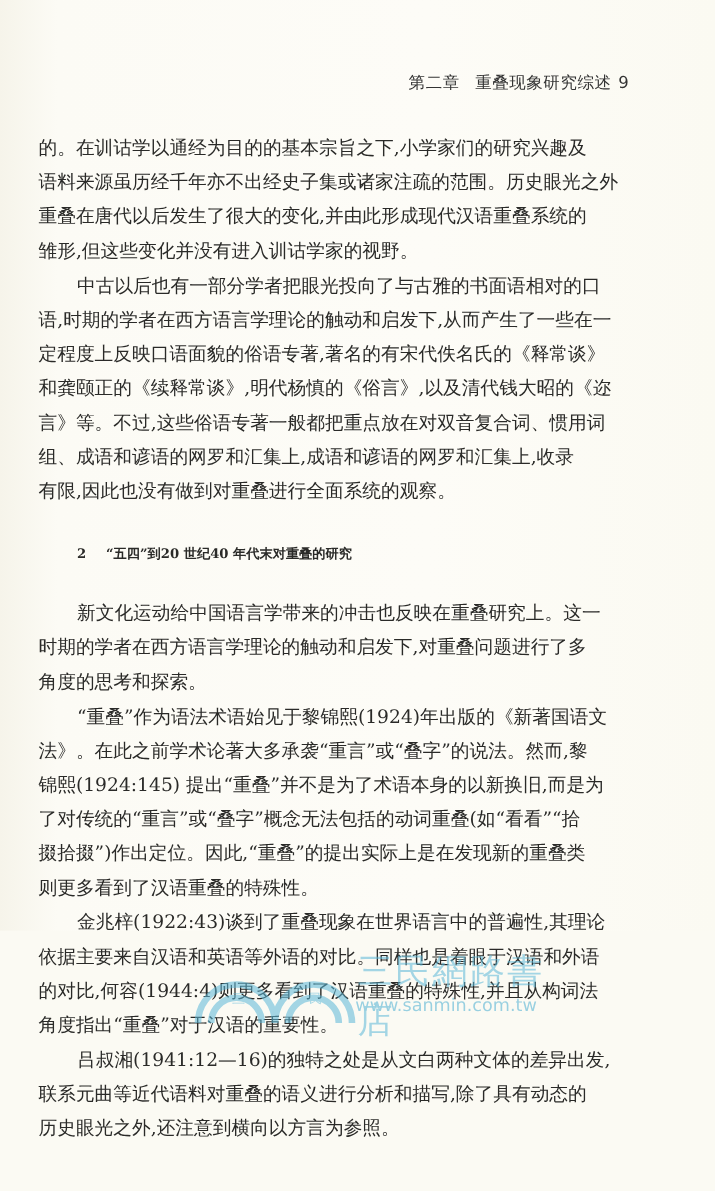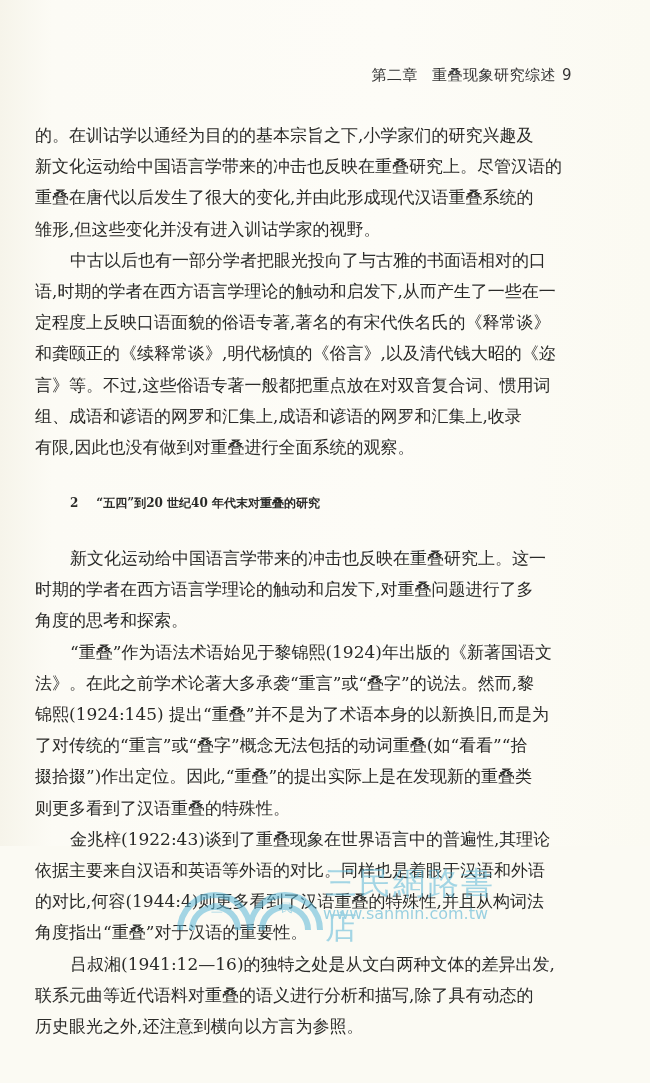--- a/index.html
+++ b/index.html
@@ -55,21 +55,21 @@
 
 <div class="page">
 
   <div class="running-head">
     <span class="chapter">第二章</span><span class="title">重叠现象研究综述</span><span class="pnum">9</span>
   </div>
 
   <div class="body-text">
     <div>
       <div class="line">的。在训诂学以通经为目的的基本宗旨之下,小学家们的研究兴趣及</div>
-      <div class="line">新文化运动给中国语言学带来的冲击也反映在重叠研究上。尽管汉语的</div>
+      <div class="line">语料来源虽历经千年亦不出经史子集或诸家注疏的范围。历史眼光之外</div>
       <div class="line">重叠在唐代以后发生了很大的变化,并由此形成现代汉语重叠系统的</div>
       <div class="line">雏形,但这些变化并没有进入训诂学家的视野。</div>
     </div>
     <div>
       <div class="line indent">中古以后也有一部分学者把眼光投向了与古雅的书面语相对的口</div>
       <div class="line">语,时期的学者在西方语言学理论的触动和启发下,从而产生了一些在一</div>
       <div class="line">定程度上反映口语面貌的俗语专著,著名的有宋代佚名氏的《释常谈》</div>
       <div class="line">和龚颐正的《续释常谈》,明代杨慎的《俗言》,以及清代钱大昭的《迩</div>
       <div class="line">言》等。不过,这些俗语专著一般都把重点放在对双音复合词、惯用词</div>
       <div class="line">组、成语和谚语的网罗和汇集上,成语和谚语的网罗和汇集上,收录</div>

